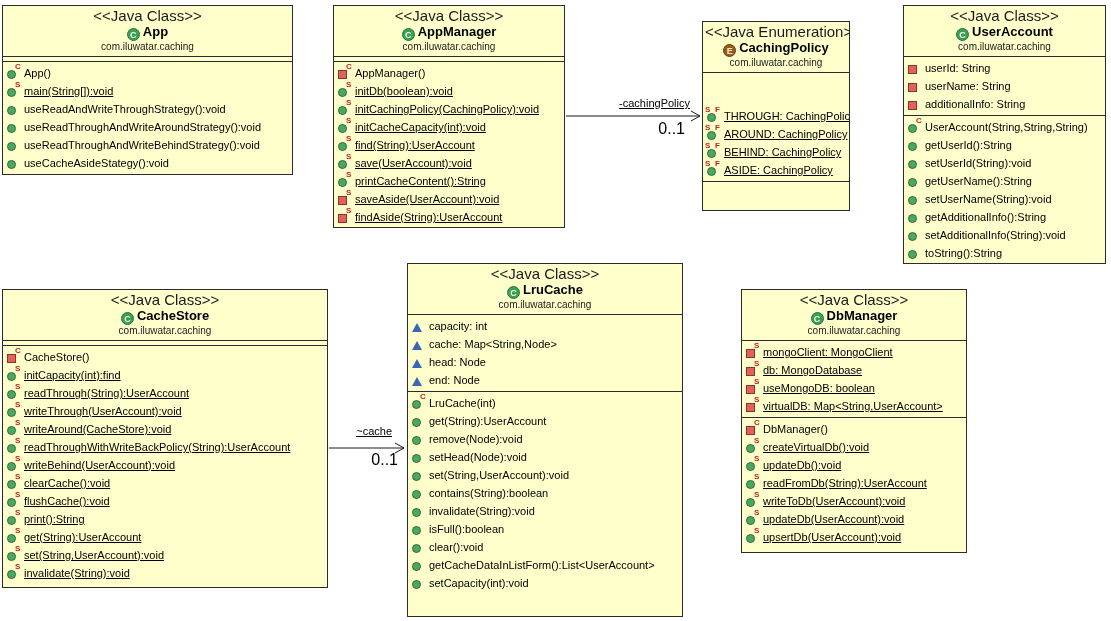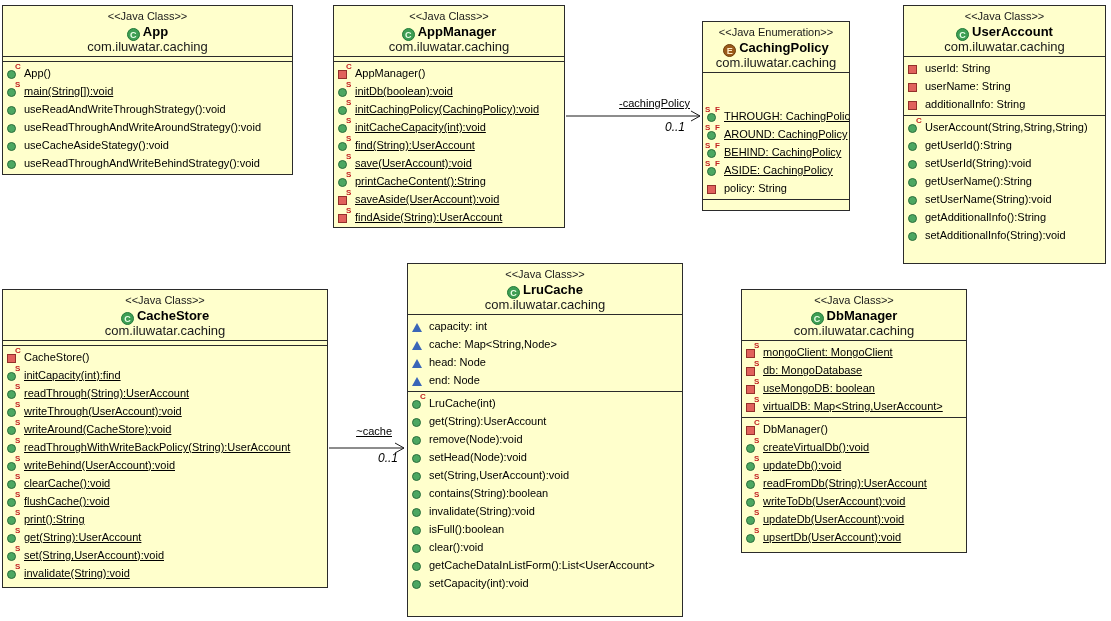--- a/index.html
+++ b/index.html
@@ -13,23 +13,23 @@
     display:flex;
     flex-direction:column;
     overflow:hidden;
   }
   .title {
     text-align:center;
     padding:3px 2px 3px;
     border-bottom:1px solid #2b2b2b;
     flex:none;
   }
-  .stereotype { font-size:11px; color:#1a1a1a; line-height:14px; white-space:nowrap; }
+  .stereotype { font-size:15px; color:#1a1a1a; line-height:14px; white-space:nowrap; }
   .name-row { font-size:13px; font-weight:bold; color:#000; line-height:17px; white-space:nowrap; }
-  .package  { font-size:13px; color:#1a1a1a; line-height:12px; white-space:nowrap; }
+  .package  { font-size:10px; color:#1a1a1a; line-height:12px; white-space:nowrap; }
 
   .cicon {
     display:inline-block; width:13px; height:13px; border-radius:50%;
     font-size:9px; font-weight:bold; line-height:13px; text-align:center;
     margin-right:3px; vertical-align:-2px;
   }
   .cicon.class { background:#3e9e54; color:#eaffe8; border:1px solid #217a38; }
   .cicon.enum  { background:#9a5a1a; color:#ffedc9; border:1px solid #6e3c08; }
 
   .empty-strip { height:5px; border-bottom:1px solid #2b2b2b; flex:none; }
@@ -46,21 +46,21 @@
   .shape.circle  { width:9px; height:9px; border-radius:50%; background:#4ca761; border:1px solid #2c6e3c; }
   .shape.square  { width:9px; height:9px; background:#e0625c; border:1px solid #93302b; }
   .shape.triangle{ width:0; height:0; border-left:5px solid transparent; border-right:5px solid transparent; border-bottom:9px solid #3a66b8; }
   .tag { position:absolute; top:-3px; font-size:8px; font-weight:bold; font-style:normal; color:#c22222; line-height:8px; }
   .tag.tr { left:9px; }
   .tag.tl { left:-1px; }
 
   .connector-layer { position:absolute; left:0; top:0; pointer-events:none; }
   .conn-label { position:absolute; font-size:11px; color:#000; }
   .conn-label .u { text-decoration:underline; }
-  .conn-mult  { position:absolute; font-size:12px; color:#000;font-style:italic; }
+  .conn-mult  { position:absolute; font-size:16px; color:#000; }
 </style>
 </head>
 <body>
 
 <div id="canvas">
 
   <svg class="connector-layer" width="1111" height="621">
     <g>
       <line x1="566" y1="116" x2="700" y2="116" stroke="#1a1a1a" stroke-width="1"></line>
       <polyline points="691,111 700,116 691,121" fill="none" stroke="#1a1a1a" stroke-width="1"></polyline>
@@ -112,27 +112,27 @@
         <div class="member">
           <span class="micon">
             <span class="shape circle"></span>
           </span>
           <span class="mlabel">useReadThroughAndWriteAroundStrategy():void</span>
         </div>
         <div class="member">
           <span class="micon">
             <span class="shape circle"></span>
           </span>
+          <span class="mlabel">useReadThroughAndWriteBehindStrategy():void</span>
+        </div>
+        <div class="member">
+          <span class="micon">
+            <span class="shape circle"></span>
+          </span>
           <span class="mlabel">useCacheAsideStategy():void</span>
-        </div>
-        <div class="member">
-          <span class="micon">
-            <span class="shape circle"></span>
-          </span>
-          <span class="mlabel">useReadThroughAndWriteBehindStrategy():void</span>
         </div>
       </div>
   </div>
 
   <div class="uml-class" style="left:333px; top:5px; width:232px; height:223px;">
     <div class="title">
       <div class="stereotype">&lt;&lt;Java Class&gt;&gt;</div>
       <div class="name-row"><span class="cicon class">C</span><span>AppManager</span></div>
       <div class="package">com.iluwatar.caching</div>
     </div>
@@ -236,26 +236,20 @@
           <span class="mlabel u">BEHIND: CachingPolicy</span>
         </div>
         <div class="member">
           <span class="micon">
             <i class="tag tl">S</i>
             <i class="tag tr">F</i>
             <span class="shape circle"></span>
           </span>
           <span class="mlabel u">ASIDE: CachingPolicy</span>
         </div>
-        <div class="member">
-          <span class="micon">
-            <span class="shape square"></span>
-          </span>
-          <span class="mlabel">policy: String</span>
-        </div>
       </div>
     <div class="members methods">
         <div class="member">
           <span class="micon">
             <i class="tag tr">C</i>
             <span class="shape square"></span>
           </span>
           <span class="mlabel">CachingPolicy(String)</span>
         </div>
         <div class="member">
@@ -329,20 +323,26 @@
           <span class="micon">
             <span class="shape circle"></span>
           </span>
           <span class="mlabel">getAdditionalInfo():String</span>
         </div>
         <div class="member">
           <span class="micon">
             <span class="shape circle"></span>
           </span>
           <span class="mlabel">setAdditionalInfo(String):void</span>
+        </div>
+        <div class="member">
+          <span class="micon">
+            <span class="shape circle"></span>
+          </span>
+          <span class="mlabel">toString():String</span>
         </div>
       </div>
   </div>
 
   <div class="uml-class" style="left:2px; top:289px; width:326px; height:299px;">
     <div class="title">
       <div class="stereotype">&lt;&lt;Java Class&gt;&gt;</div>
       <div class="name-row"><span class="cicon class">C</span><span>CacheStore</span></div>
       <div class="package">com.iluwatar.caching</div>
     </div>

